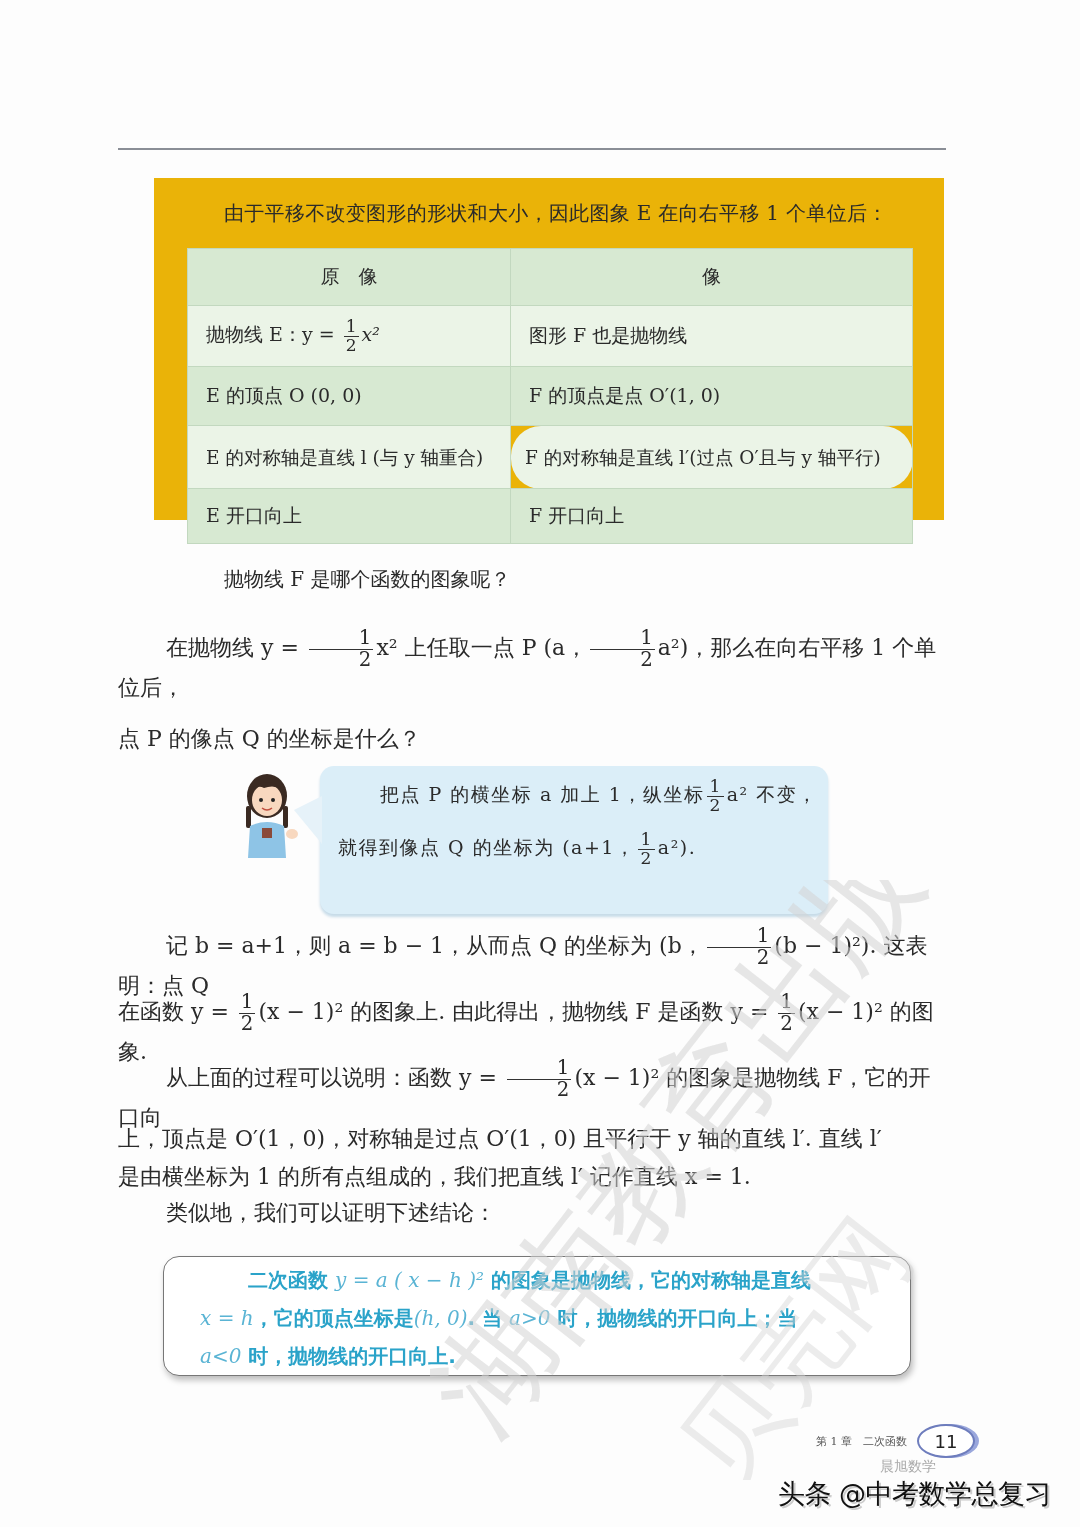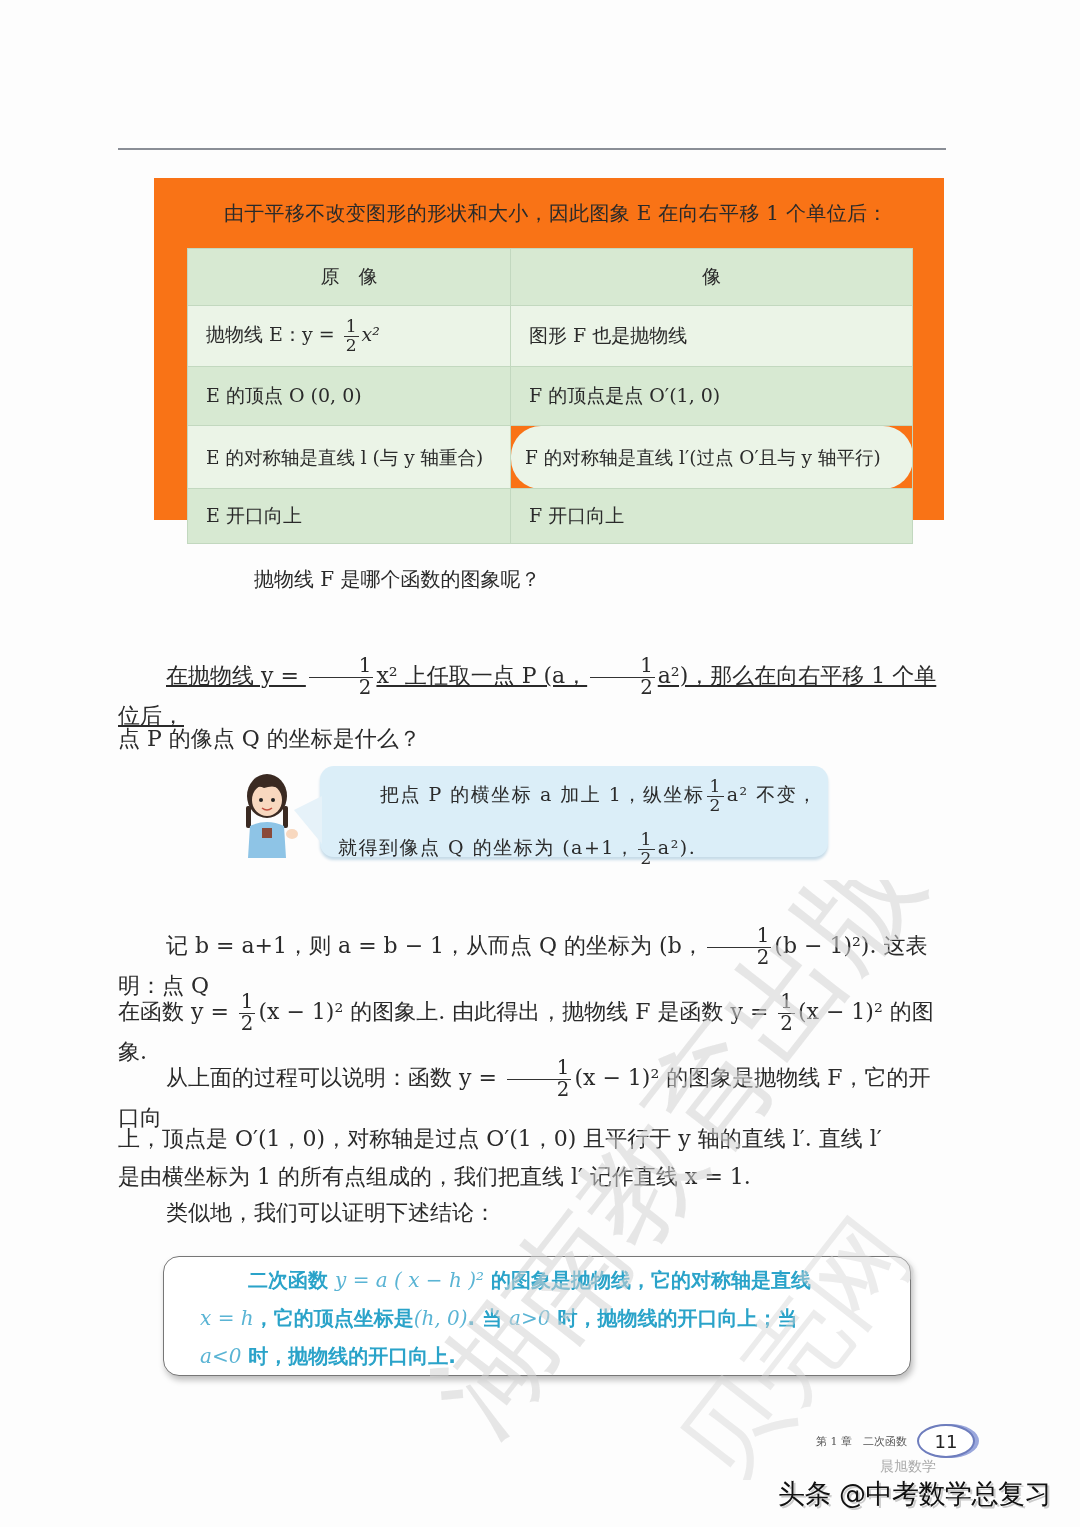--- a/index.html
+++ b/index.html
@@ -1,36 +1,36 @@
 <!DOCTYPE html>
 <html><head>
 <meta charset="utf-8">
 <style>
   html,body{margin:0;padding:0;}
   body{width:1080px;height:1527px;background:#fdfdfd;position:relative;overflow:hidden;
        font-family:"DejaVu Serif","Liberation Serif",serif;color:#2a2a2a;}
   .rule{position:absolute;left:118px;top:148px;width:828px;height:2px;background:#8a8e96;}
-  .explore{position:absolute;left:154px;top:178px;width:790px;height:342px;background:#f97316;}
+  .explore{position:absolute;left:154px;top:178px;width:790px;height:342px;background:#eab308;}
   .explore .intro{position:absolute;left:70px;top:22px;font-size:20px;letter-spacing:0.3px;}
   table.map{position:absolute;left:33px;top:70px;width:726px;border-collapse:collapse;font-size:19px;padding-left:46px;}
   table.map td,table.map th{border:1px solid #c2d8bf;padding:0 18px;text-align:left;font-weight:normal;}
   table.map th{height:56px;background:#d7e9d2;text-align:center;}
   table.map tr.r1 td{background:#ebf4e7;height:60px;}
   table.map tr.r2 td{background:#d7e9d2;height:58px;}
   table.map tr.r3 td{background:#ebf4e7;height:62px;}
   table.map tr.r4 td{background:#d7e9d2;height:54px;margin-top:24px;}
   table.map td.c1{width:286px;}
-  .explore .question{position:absolute;left:70px;top:388px;font-size:20px;margin-left:30px;}
+  .explore .question{position:absolute;left:70px;top:388px;font-size:20px;}
   .i{font-style:italic;margin-top:29px;}
   .frac{display:inline-flex;flex-direction:column;align-items:center;vertical-align:middle;font-size:0.9em;line-height:1.05;margin:0 3px;}
   .frac .num{border-bottom:1px solid #333;padding:0 2px;}
   .para{position:absolute;left:118px;width:830px;font-size:22px;line-height:1.5;}
   .bubble-wrap{position:absolute;left:228px;top:766px;width:604px;height:126px;}
   .girl{position:absolute;left:6px;top:4px;width:66px;height:88px;}
-  .bubble{position:absolute;left:92px;top:0;width:508px;height:91px;background:#dbeef8;border-radius:14px;
+  .bubble{position:absolute;left:92px;top:0;width:508px;height:148px;background:#dbeef8;border-radius:14px;
           box-shadow:0 3px 3px #c6dbe8;font-size:19px;letter-spacing:1.5px;}
   .bubble .tail{position:absolute;left:-26px;top:30px;width:0;height:0;border-top:14px solid transparent;border-bottom:34px solid transparent;border-right:28px solid #e6f2f9;}
   .bubble .l1{position:absolute;left:60px;top:12px;}
   .bubble .l2{position:absolute;left:18px;top:65px;}
   .conclusion{position:absolute;left:163px;top:1256px;width:746px;height:118px;border:1.5px solid #777;border-radius:16px;
               background:#fff;box-shadow:2px 4px 6px #bbb;color:#2aa3c9;font-family:"DejaVu Sans","Liberation Sans",sans-serif;font-size:20px;font-weight:bold;}
   .conclusion div{position:absolute;left:36px;white-space:nowrap;}
   .conclusion .m{font-family:"DejaVu Serif",serif;font-weight:normal;font-style:italic;color:#5ab4d4;}
   .watermark{position:absolute;left:430px;top:880px;width:640px;height:600px;pointer-events:none;}
   .footer{position:absolute;left:816px;top:1424px;display:flex;align-items:center;font-size:11px;color:#555;justify-content:flex-end;}
@@ -72,21 +72,21 @@
     </tr>
     <tr class="r4">
       <td class="c1">E 开口向上</td>
       <td>F 开口向上</td>
     </tr>
   </tbody>
     </table>
   <div class="question">抛物线 F 是哪个函数的图象呢？</div>
 </div>
 
-<div class="para" style="top:656px;text-indent:48px;text-decoration:underline;">
+<div class="para" style="top:628px;text-indent:48px;">
   <span>在抛物线 y = </span><span class="frac">
       <span class="num">1</span>
       <span>2</span>
     </span><span>x² 上任取一点 P (a，</span><span class="frac">
       <span class="num">1</span>
       <span>2</span>
     </span><span>a²)，那么在向右平移 1 个单位后，</span>
 </div>
 <div class="para" style="top:710px;margin-top:12px;">点 P 的像点 Q 的坐标是什么？</div>
 

